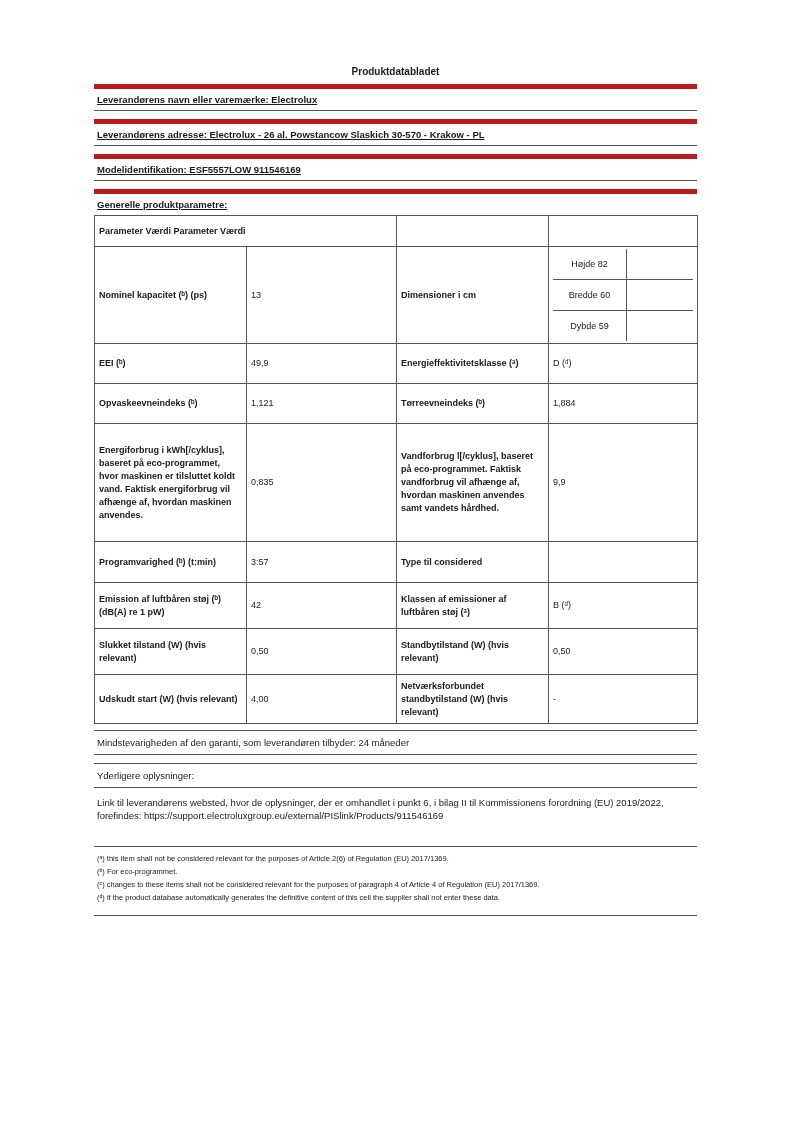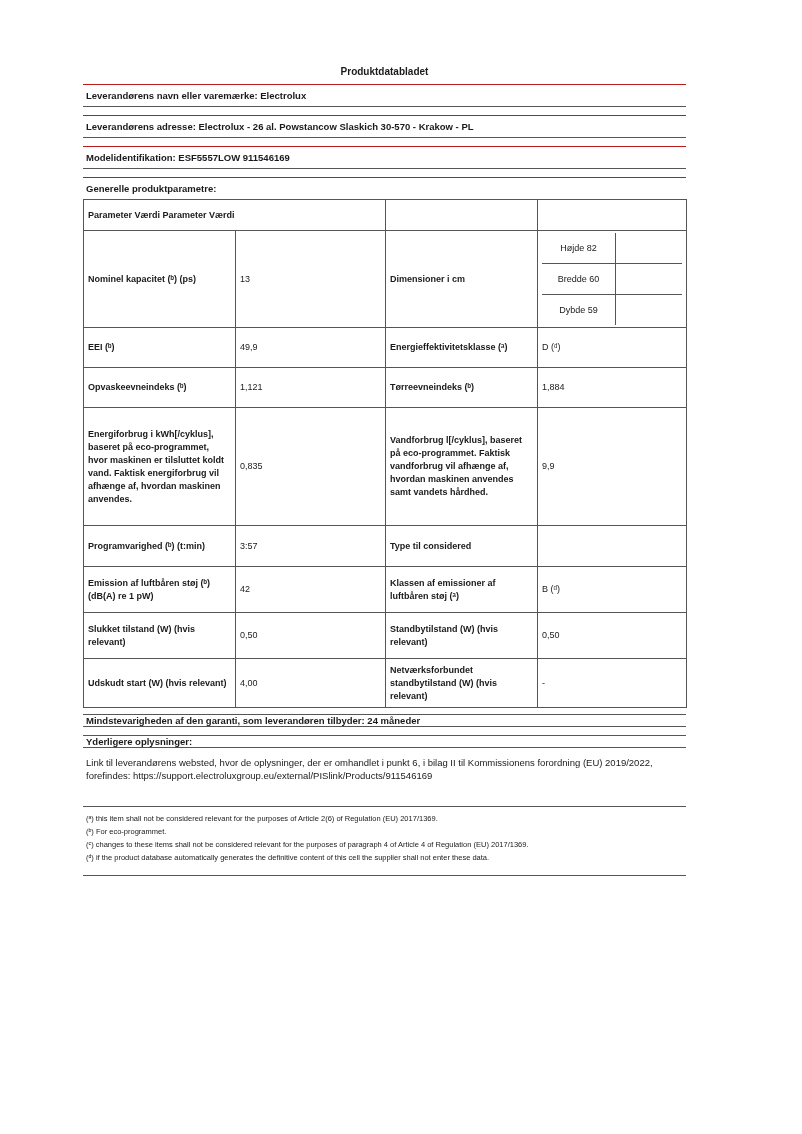--- a/index.html
+++ b/index.html
@@ -4,31 +4,31 @@
 <style>
   html, body { margin: 0; padding: 0; }
   body {
     width: 802px; height: 1134px;
     background: #ffffff;
     font-family: "Liberation Sans", "DejaVu Sans", sans-serif;
     color: #1a1a1a;
     position: relative;
     overflow: hidden;
   }
-  .page { position: absolute; left: 83px; top: 66px; width: 603px; }
+  .page { position: absolute; left: 94px; top: 66px; width: 603px; }
 
   .doc-title {
     text-align: center; font-weight: bold; font-size: 10px;
     margin-bottom: 7px;
   }
 
   .info-row {
-    border-top: 1px solid #b91c1c; border-bottom: 1px solid #555;
+    border-top: 5px solid #b91c1c; border-bottom: 1px solid #555;
     font-weight: bold; font-size: 9.5px;
-    padding: 5px 3px; margin-bottom: 8px;
+    padding: 5px 3px; margin-bottom: 8px; text-decoration: underline;
   }
   .info-row.last { border-bottom: none; margin-bottom: 0; }
 
   table.params-table {
     border-collapse: collapse; width: 603px; table-layout: fixed;
     font-size: 9px; line-height: 13px;
   }
   table.params-table td {
     border: 1px solid #555; vertical-align: middle; padding: 2px 4px;
     word-wrap: break-word;
@@ -49,21 +49,21 @@
   .dim-row {
     display: flex; align-items: center; height: 30px;
     border-bottom: 1px solid #555;
   }
   .dim-row:last-child { border-bottom: none; }
   .dim-label { width: 73px; text-align: center; }
   .dim-rest { align-self: stretch; flex: 1; border-left: 1px solid #555; }
 
   .bar-row {
     border-top: 1px solid #555; border-bottom: 1px solid #555;
-    font-weight: bold; font-size: 9.5px; padding: 0 3px;
+    font-weight: normal; font-size: 9.5px; padding: 6px 3px;
   }
   .bar-row.guarantee { margin-top: 6px; }
   .bar-row.additional { margin-top: 8px; }
 
   .link-para {
     font-size: 9.5px; line-height: 13px;
     padding: 8px 3px 24px; border-bottom: 1px solid #555;
   }
 
   .footnotes {

